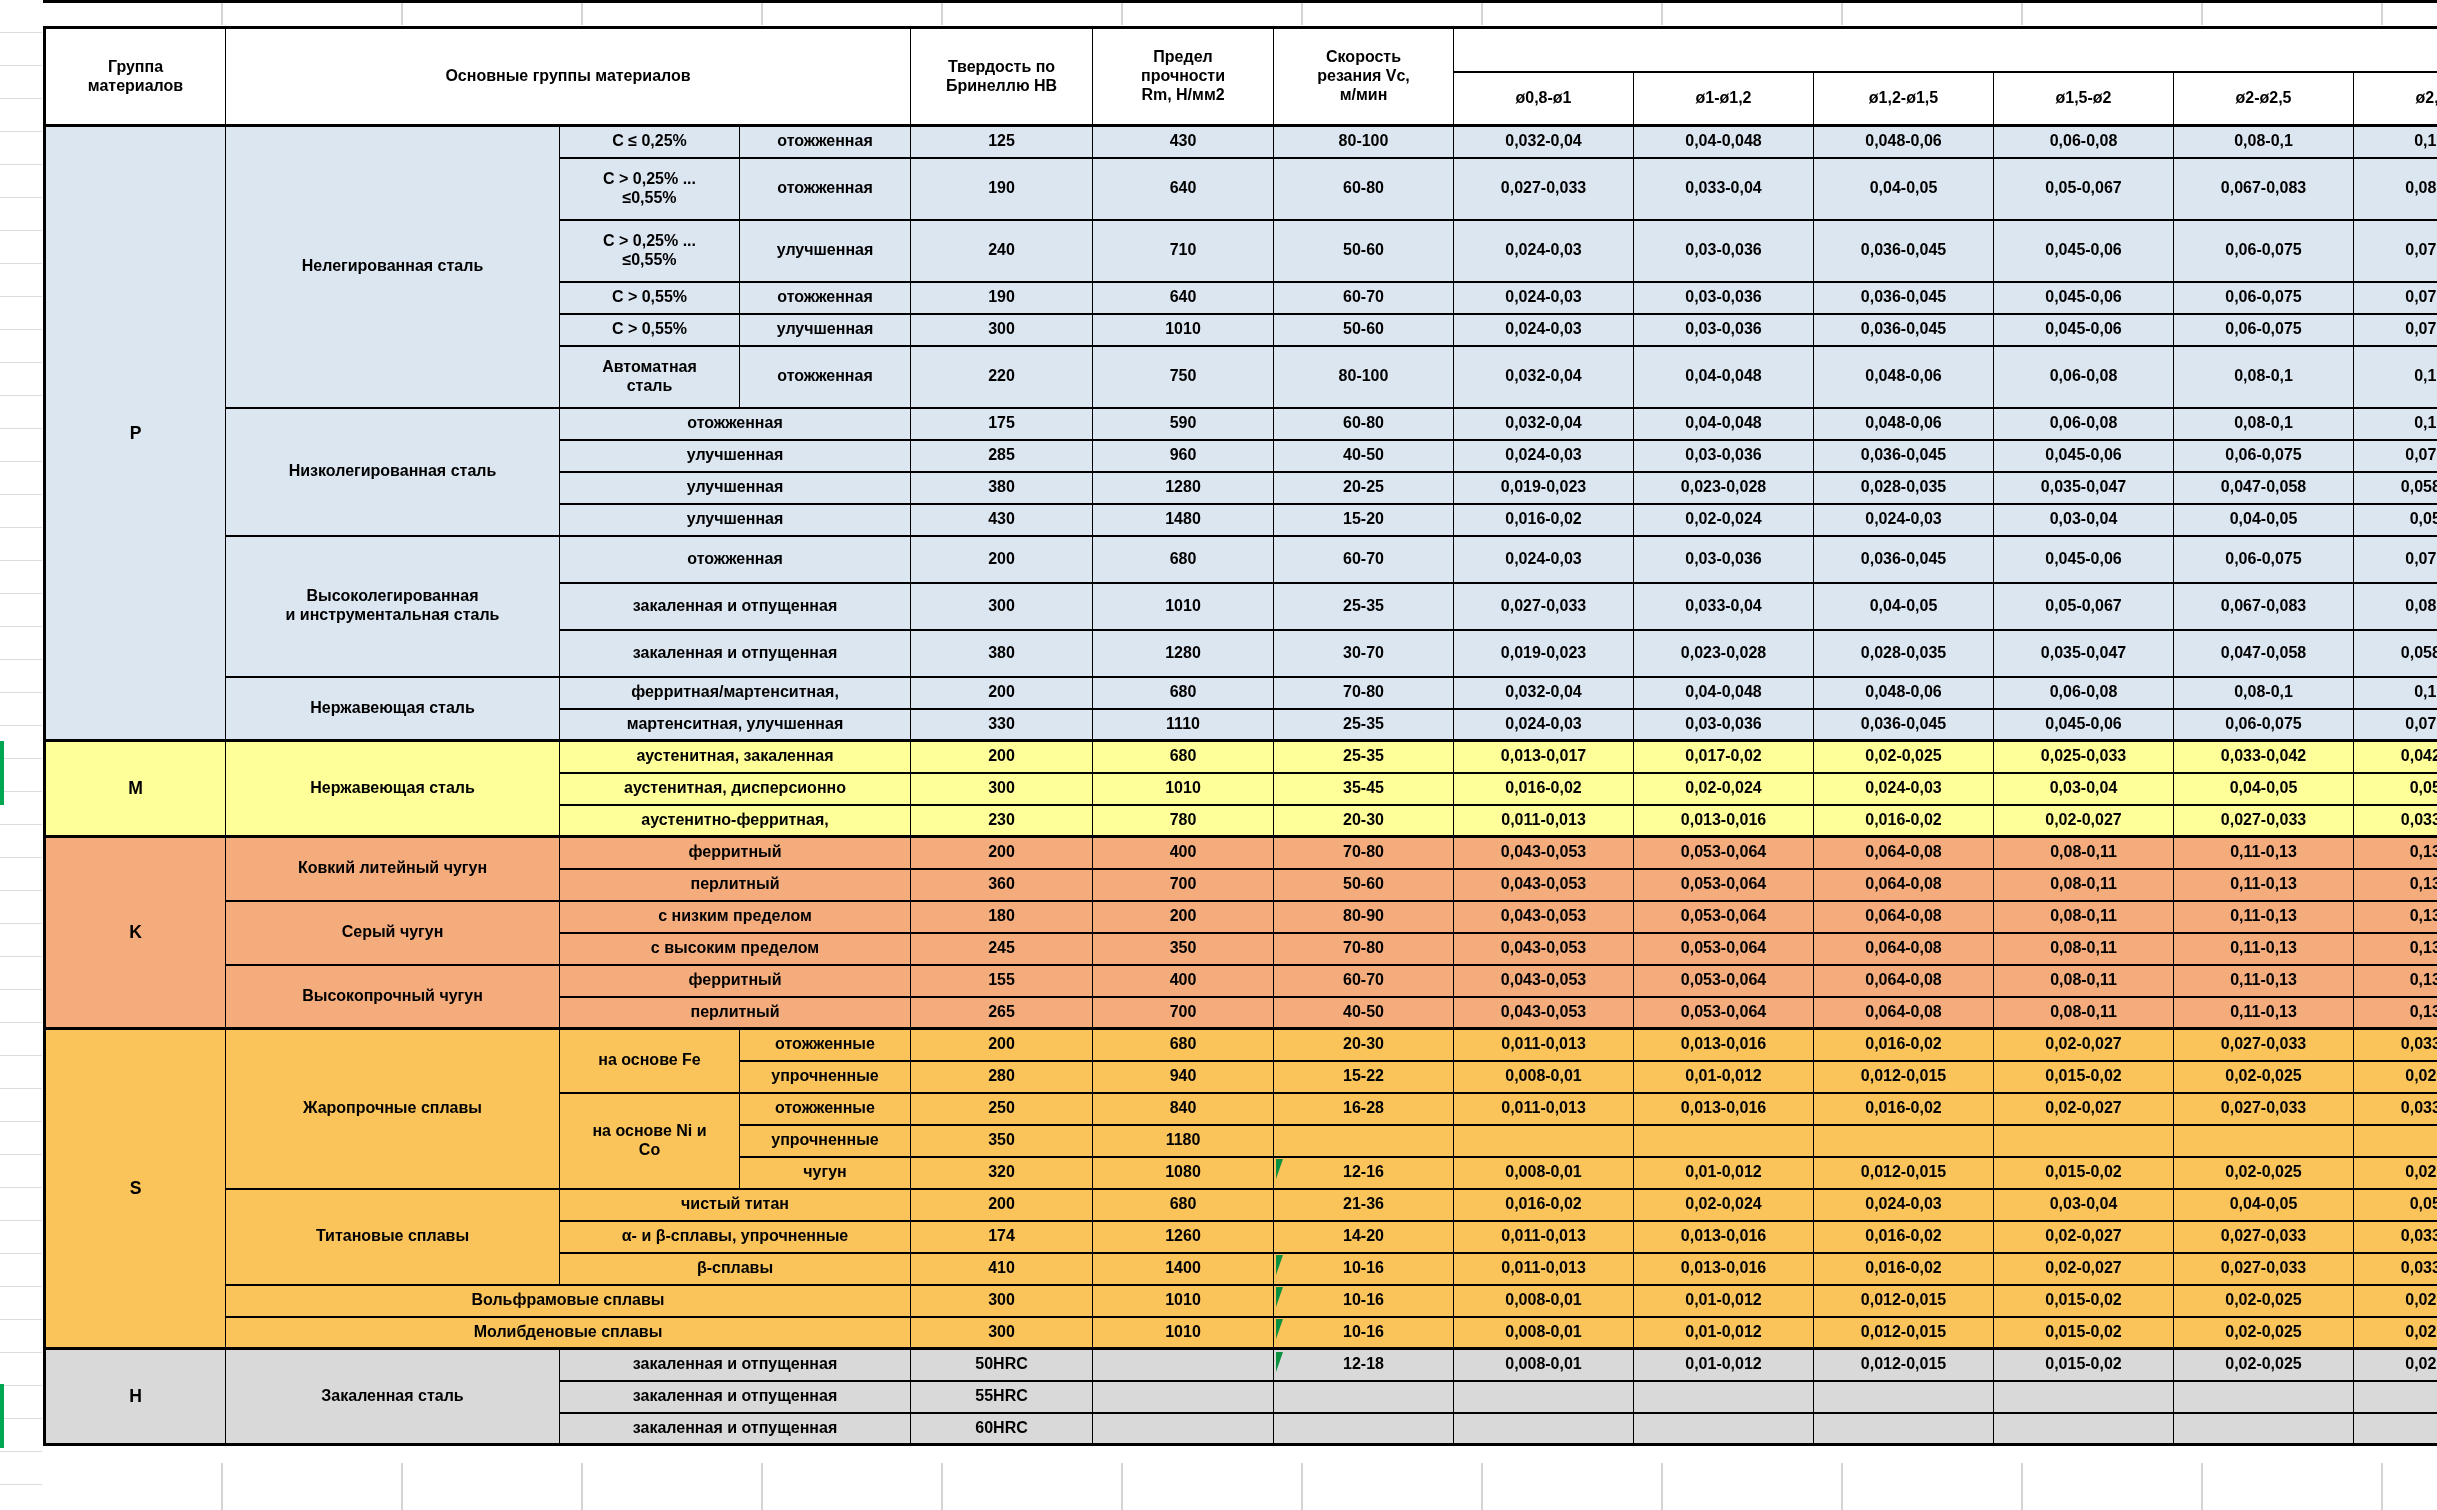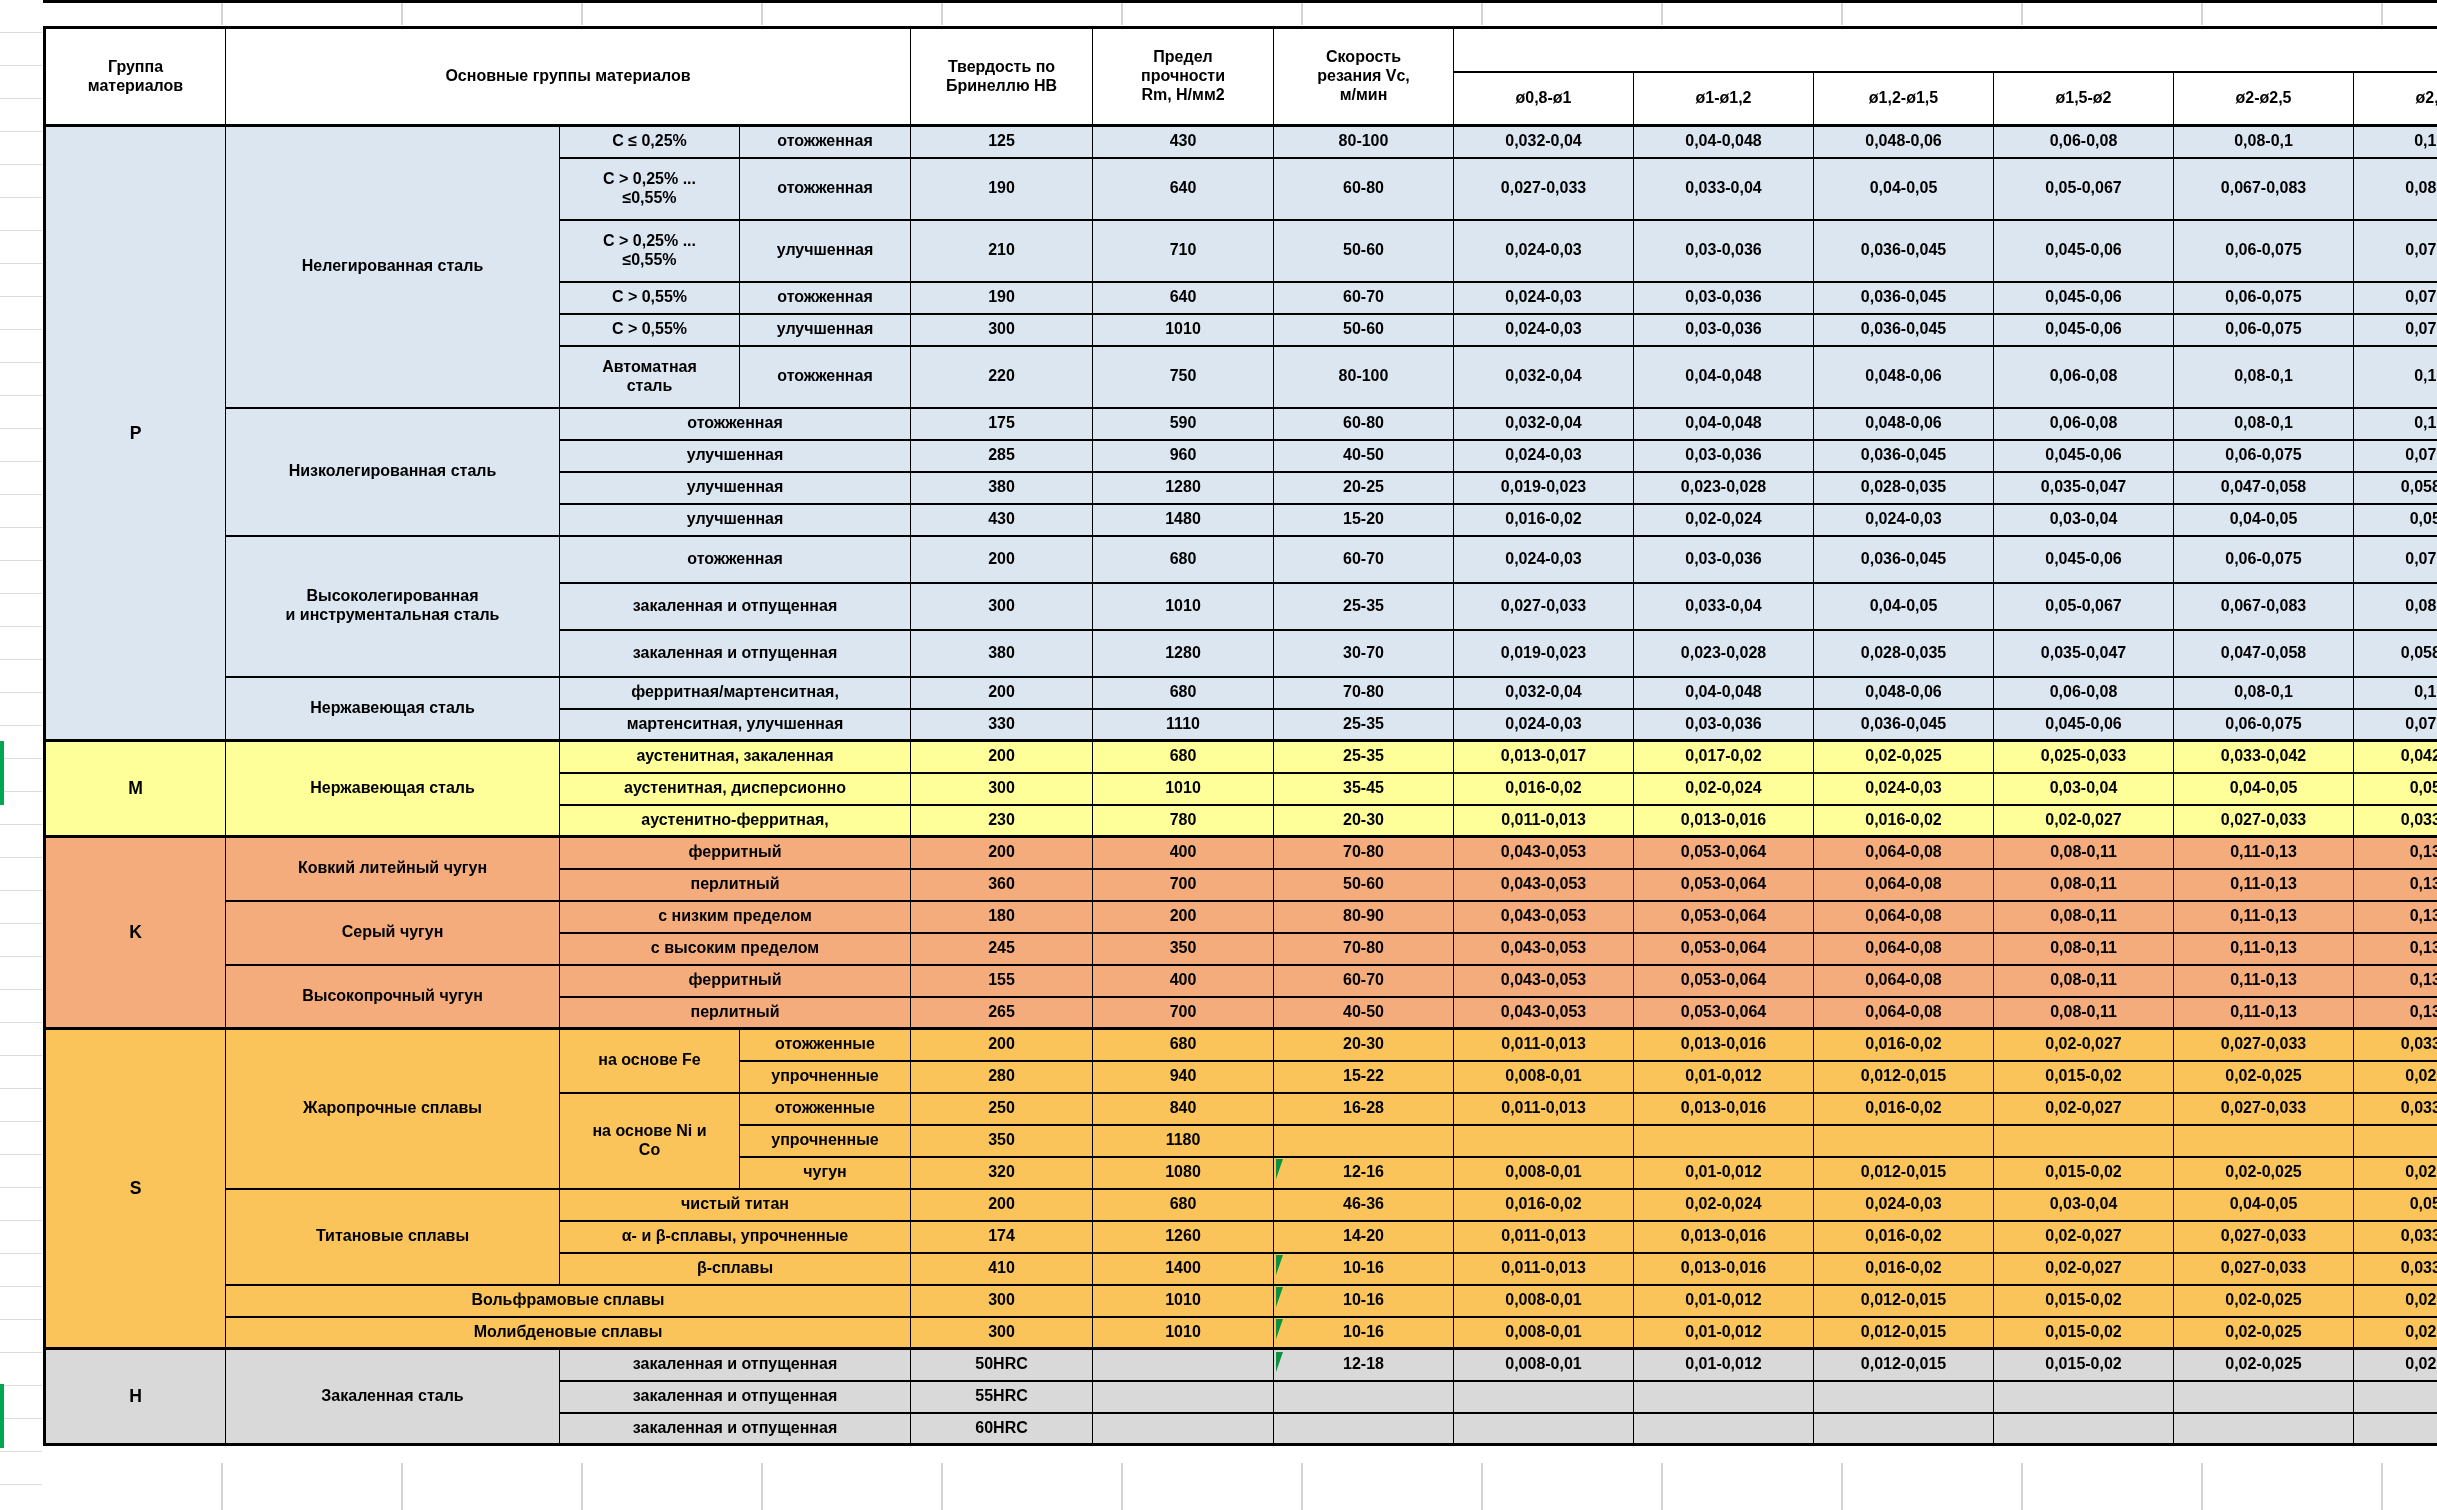--- a/index.html
+++ b/index.html
@@ -114,21 +114,21 @@
         <td>0,033-0,04</td>
         <td>0,04-0,05</td>
         <td>0,05-0,067</td>
         <td>0,067-0,083</td>
         <td>0,083-0,13</td>
       </tr>
       <tr class="sec-p tall">
         <td>C &gt; 0,25% ...
 ≤0,55%</td>
         <td>улучшенная</td>
-        <td>210</td>
+        <td>240</td>
         <td>710</td>
         <td>50-60</td>
         <td>0,024-0,03</td>
         <td>0,03-0,036</td>
         <td>0,036-0,045</td>
         <td>0,045-0,06</td>
         <td>0,06-0,075</td>
         <td>0,075-0,12</td>
       </tr>
       <tr class="sec-p">
@@ -460,21 +460,21 @@
         <td>0,012-0,015</td>
         <td>0,015-0,02</td>
         <td>0,02-0,025</td>
         <td>0,025-0,04</td>
       </tr>
       <tr class="sec-s">
         <td rowspan="3">Титановые сплавы</td>
         <td colspan="2">чистый титан</td>
         <td>200</td>
         <td>680</td>
-        <td>46-36</td>
+        <td>21-36</td>
         <td>0,016-0,02</td>
         <td>0,02-0,024</td>
         <td>0,024-0,03</td>
         <td>0,03-0,04</td>
         <td>0,04-0,05</td>
         <td>0,05-0,08</td>
       </tr>
       <tr class="sec-s">
         <td colspan="2">α- и β-сплавы, упрочненные</td>
         <td>174</td>

